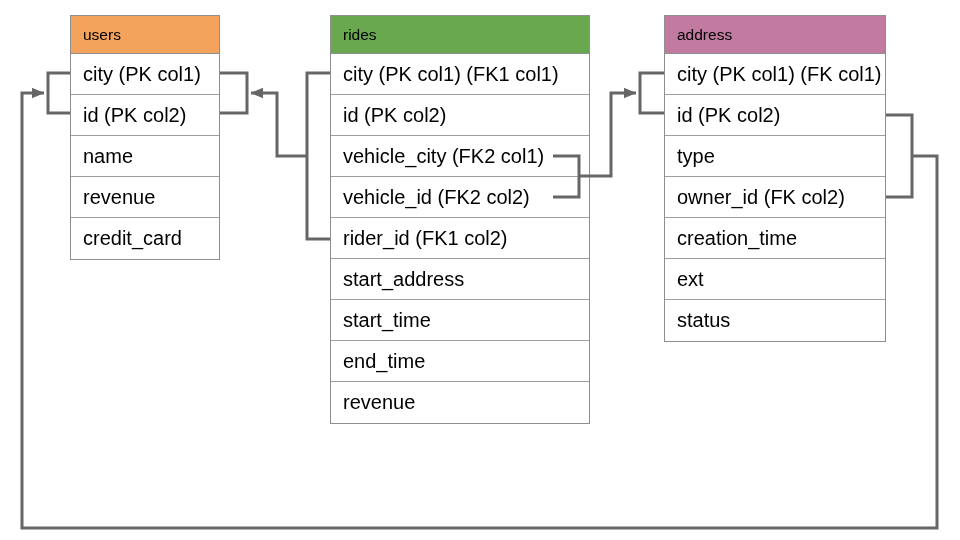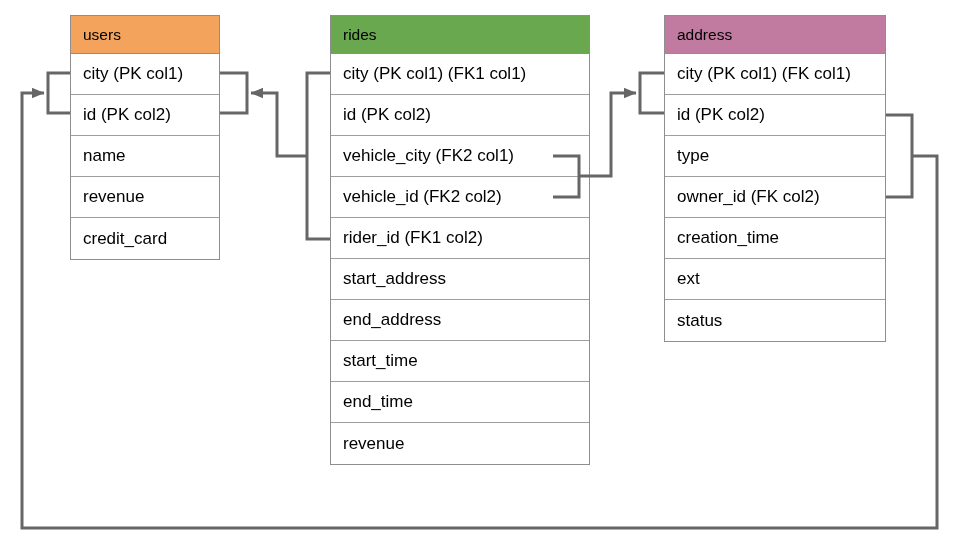--- a/index.html
+++ b/index.html
@@ -45,21 +45,21 @@
     font-size: 15.5px;
     color: #000000;
     border-bottom: 1px solid #8e8e8e;
   }
   .tbl-row {
     box-sizing: border-box;
     height: 41px;
     display: flex;
     align-items: center;
     padding-left: 12px;
-    font-size: 17px;
+    font-size: 20px;
     color: #000000;
     border-bottom: 1px solid #9e9e9e;
     background: #ffffff;
     white-space: nowrap;
   }
   .tbl-row:last-child {
     border-bottom: none;
   }
 </style>
 </head>
@@ -92,21 +92,20 @@
         <div class="tbl-row">credit_card</div>
       </div>
       <div class="db-table" style="left: 330px; top: 15px; width: 260px; border-color: rgb(142, 142, 142);">
         <div class="tbl-header" style="background: rgb(106, 168, 79);">rides</div>
         <div class="tbl-row">city (PK col1) (FK1 col1)</div>
         <div class="tbl-row">id (PK col2)</div>
         <div class="tbl-row">vehicle_city (FK2 col1)</div>
         <div class="tbl-row">vehicle_id (FK2 col2)</div>
         <div class="tbl-row">rider_id (FK1 col2)</div>
         <div class="tbl-row">start_address</div>
-        <div class="tbl-row">end_address</div>
         <div class="tbl-row">start_time</div>
         <div class="tbl-row">end_time</div>
         <div class="tbl-row">revenue</div>
       </div>
       <div class="db-table" style="left: 664px; top: 15px; width: 222px; border-color: rgb(142, 142, 142);">
         <div class="tbl-header" style="background: rgb(194, 123, 160);">address</div>
         <div class="tbl-row">city (PK col1) (FK col1)</div>
         <div class="tbl-row">id (PK col2)</div>
         <div class="tbl-row">type</div>
         <div class="tbl-row">owner_id (FK col2)</div>

